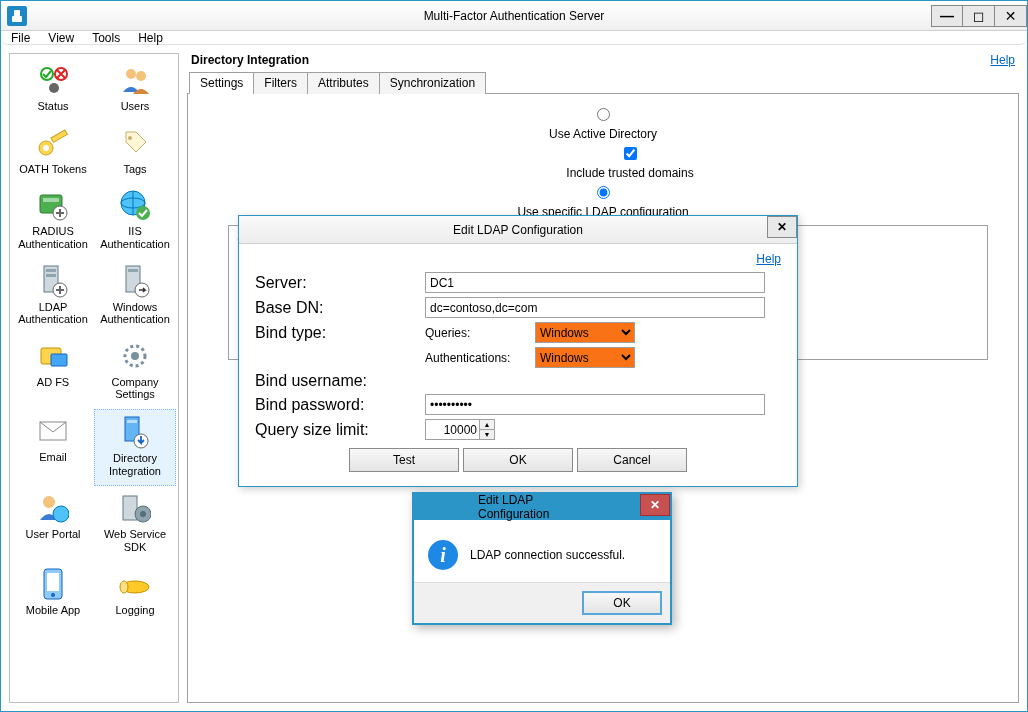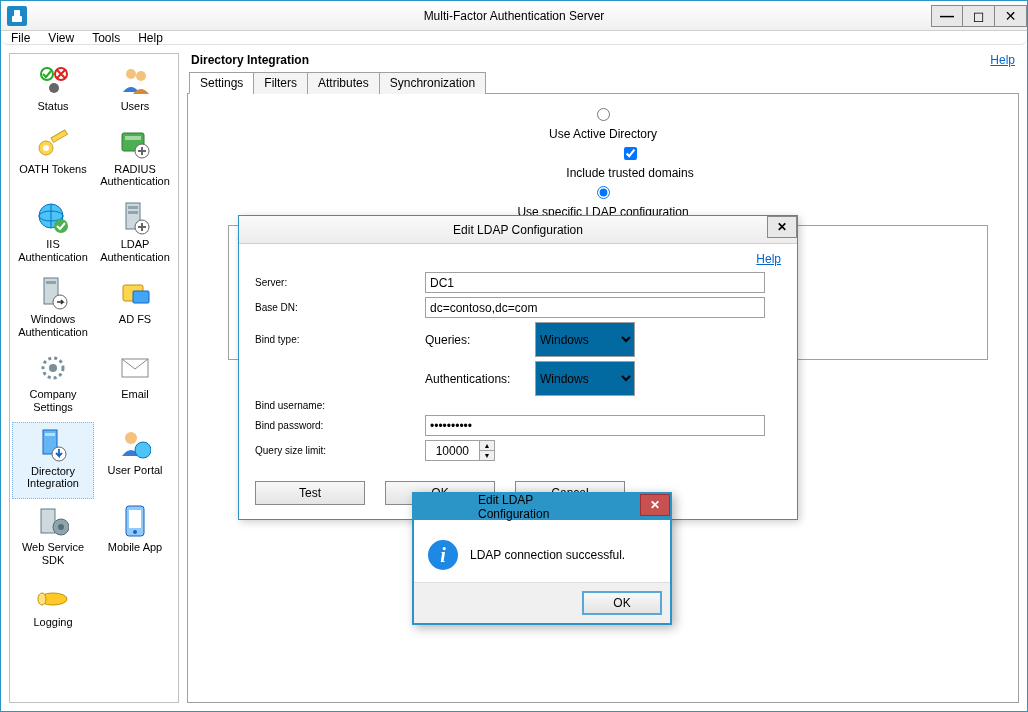--- a/index.html
+++ b/index.html
@@ -47,31 +47,31 @@
   
   
   .dlg1 { position: absolute; left: 237px; top: 214px; width: 560px; background: #fff; border: 1px solid #2c95c7; box-shadow: 2px 2px 8px rgba(0,0,0,0.2); z-index: 10; }
   .dlg-title { height: 28px; background: linear-gradient(#fafafa, #ececec); border-bottom: 1px solid #d0d0d0; display: flex; align-items: center; position: relative; }
   .dlg-title-text { position: absolute; left: 50%; transform: translateX(-50%); font-size: 12px; }
   .dlg-close { position: absolute; right: 0; top: 0; width: 30px; height: 22px; border: 1px solid #888; background: #e8e8e8; display:flex; align-items:center; justify-content:center; font-weight:bold; font-family: Arial; }
   .dlg-close.red { background: #c75050; color: #fff; border-color:#a03030; }
   .dlg-body { padding: 8px 16px 14px; }
   .dlg-help { text-align: right; margin-bottom: 6px; }
   .form-row { display: flex; align-items: center; margin-bottom: 4px; }
-  .form-label { width: 170px; font-size: 10px; }
+  .form-label { width: 170px; font-size: 16px; }
   .form-input { flex: 0 0 340px; height: 21px; border: 1px solid #a0a0a0; padding: 0 4px; font-size: 12px; font-family: inherit; }
   .sub-row { display: flex; align-items: center; margin-bottom: 4px; margin-left: 170px; }
   .sub-label { width: 110px; font-size: 12px; }
-  .sel { width: 100px; height: 35px; border: 1px solid #a0a0a0; font-size: 12px; background:#0369a1; }
+  .sel { width: 100px; height: 21px; border: 1px solid #a0a0a0; font-size: 12px; background:#f97316; }
   .num-wrap { display: flex; align-items:center; }
-  .num-input { width: 55px; height: 21px; border: 1px solid #a0a0a0; text-align: right; padding-right: 10px; font-size: 12px; }
+  .num-input { width: 55px; height: 21px; border: 1px solid #a0a0a0; text-align: right; padding-right: 2px; font-size: 12px; }
   .spinner { width: 15px; height: 21px; border: 1px solid #a0a0a0; border-left:none; display:flex; flex-direction:column; }
   .spinner div { flex:1; display:flex; align-items:center; justify-content:center; font-size:7px; background:#f0f0f0; }
   .spinner div + div { border-top: 1px solid #a0a0a0; }
-  .dlg-buttons { display: flex; justify-content: flex-start; gap: 20px; margin-top: 20px; }
+  .dlg-buttons { display: flex; justify-content: center; gap: 4px; margin-top: 8px; }
   .btn { width: 110px; height: 24px; border: 1px solid #8a8a8a; background: linear-gradient(#f8f8f8,#e4e4e4); font-size: 12px; cursor: default; font-family: inherit; }
   
   
   .dlg2 { position: absolute; left: 411px; top: 491px; width: 260px; background: #fff; border: 2px solid #2c95c7; box-shadow: 3px 3px 10px rgba(0,0,0,0.3); z-index: 20; }
   .dlg2 .dlg-title { background: #2c95c7; color: #000; height: 26px; border-bottom: none;}
   .dlg2 .dlg-title-text { color:#000; font-size:12px;}
   .msg-body { padding: 20px 14px 12px; display:flex; align-items:center; gap:12px; }
   .info-icon { width: 30px; height: 30px; border-radius: 50%; background: #1e88e5; color:#fff; font-weight:bold; font-size:20px; display:flex; align-items:center; justify-content:center; font-family: Georgia, serif; font-style: italic;}
   .msg-text { font-size: 12px; }
   .msg-foot { background: #f0f0f0; padding: 8px; display:flex; justify-content:flex-end; border-top: 1px solid #ddd;}
@@ -136,20 +136,29 @@
             <svg width="34" height="30">
                 <circle cx="10" cy="20" r="7" fill="#ffd54f" stroke="#c9a227"></circle>
                 <circle cx="10" cy="20" r="3" fill="#fff"></circle>
                 <rect x="15" y="10" width="16" height="5" fill="#ffd54f" stroke="#c9a227" transform="rotate(-30 15 10)"></rect>
               </svg>
           </div>
           <span>OATH Tokens</span>
         </div>
         <div class="nav-item">
           <div class="nav-icon">
+            <svg width="30" height="30">
+                <path d="M6 4 h10 l10 10 l-10 10 l-10 -10 z" fill="#fff6d6" stroke="#c9b06a"></path>
+                <circle cx="10" cy="10" r="2" fill="#c9b06a"></circle>
+              </svg>
+          </div>
+          <span>Tags</span>
+        </div>
+        <div class="nav-item">
+          <div class="nav-icon">
             <svg width="34" height="32">
                 <rect x="4" y="6" width="22" height="18" rx="2" fill="#4caf50" stroke="#2e7d32"></rect>
                 <rect x="7" y="9" width="16" height="4" fill="#a5d6a7"></rect>
                 <circle cx="24" cy="24" r="7" fill="#fff" stroke="#666"></circle>
                 <path d="M24 20 v8 M20 24 h8" stroke="#666" stroke-width="2"></path>
               </svg>
           </div>
           <span>RADIUS Authentication</span>
         </div>
         <div class="nav-item">

